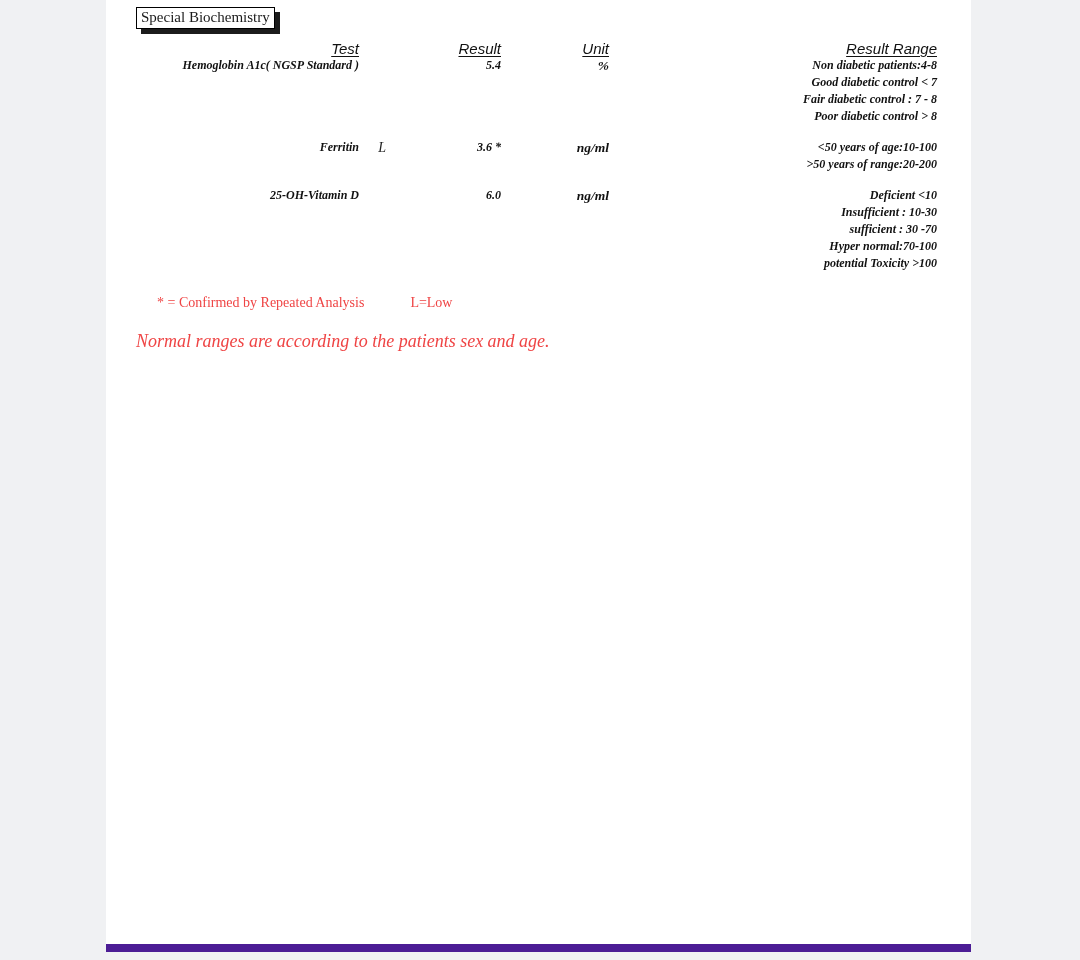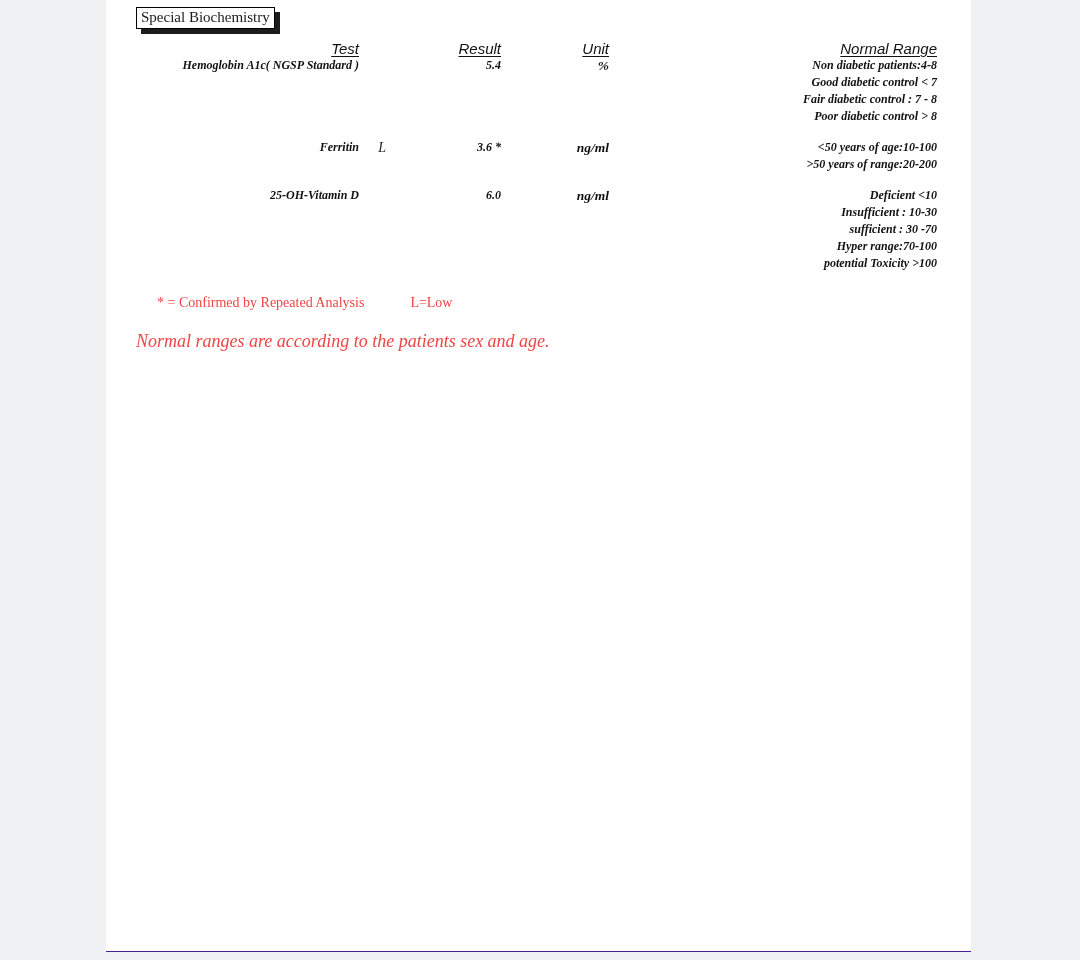--- a/index.html
+++ b/index.html
@@ -16,21 +16,21 @@
   }
 
   
   #page-sheet {
     position: absolute;
     left: 106px;
     top: 0;
     width: 865px;
     height: 952px;
     background: #ffffff;
-    border-bottom: 1px solid #4c1d95;
+    border-bottom: 8px solid #4c1d95;
     box-sizing: border-box;
   }
 
   
   #title-box-wrap {
     position: absolute;
     left: 30px;
     top: 7px;
   }
   #title-box {
@@ -174,21 +174,21 @@
           <span class="u">Test</span>
         </th>
         <th></th>
         <th>
           <span class="u">Result</span>
         </th>
         <th>
           <span class="u">Unit</span>
         </th>
         <th>
-          <span class="u">Normal Range</span>
+          <span class="u">Result Range</span>
         </th>
       </tr>
     </thead>
     <tbody id="table-body">
         <tr class="row">
           <td>Hemoglobin A1c( NGSP Standard )</td>
           <td class="flag"></td>
           <td>5.4</td>
           <td class="unit">%</td>
           <td>
@@ -216,21 +216,21 @@
         </tr>
         <tr class="row">
           <td>25-OH-Vitamin D</td>
           <td class="flag"></td>
           <td>6.0</td>
           <td class="unit">ng/ml</td>
           <td>
             <span class="range-line">Deficient &lt;10</span>
             <span class="range-line">Insufficient : 10-30</span>
             <span class="range-line">sufficient : 30 -70</span>
-            <span class="range-line">Hyper range:70-100</span>
+            <span class="range-line">Hyper normal:70-100</span>
             <span class="range-line">potential Toxicity &gt;100</span>
           </td>
         </tr>
       </tbody>
   </table>
 
   <div id="footnotes">
     <div id="footnote-symbols">
       <span>* = Confirmed by Repeated Analysis</span><span class="gap"></span><span>L=Low</span>
     </div>

